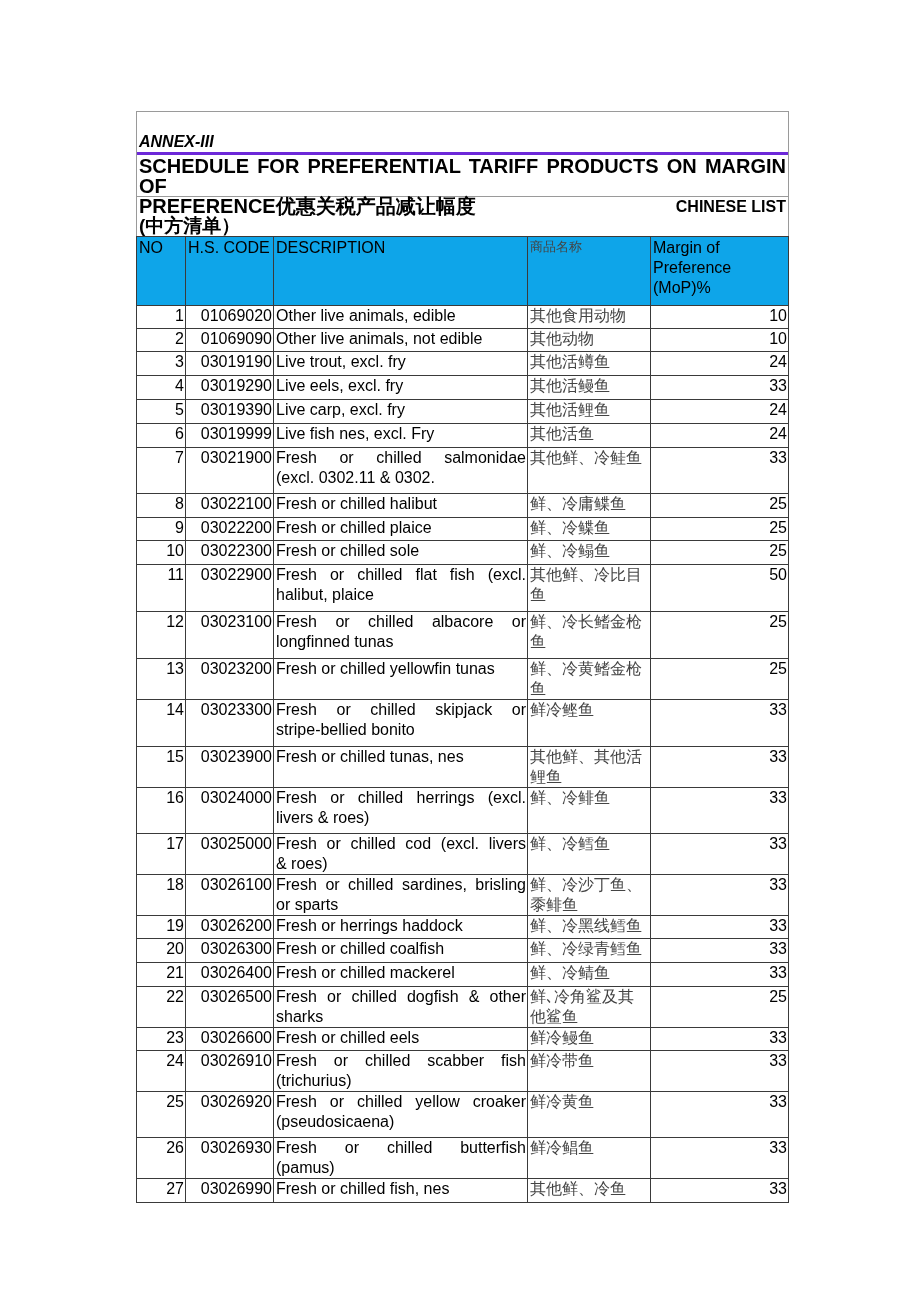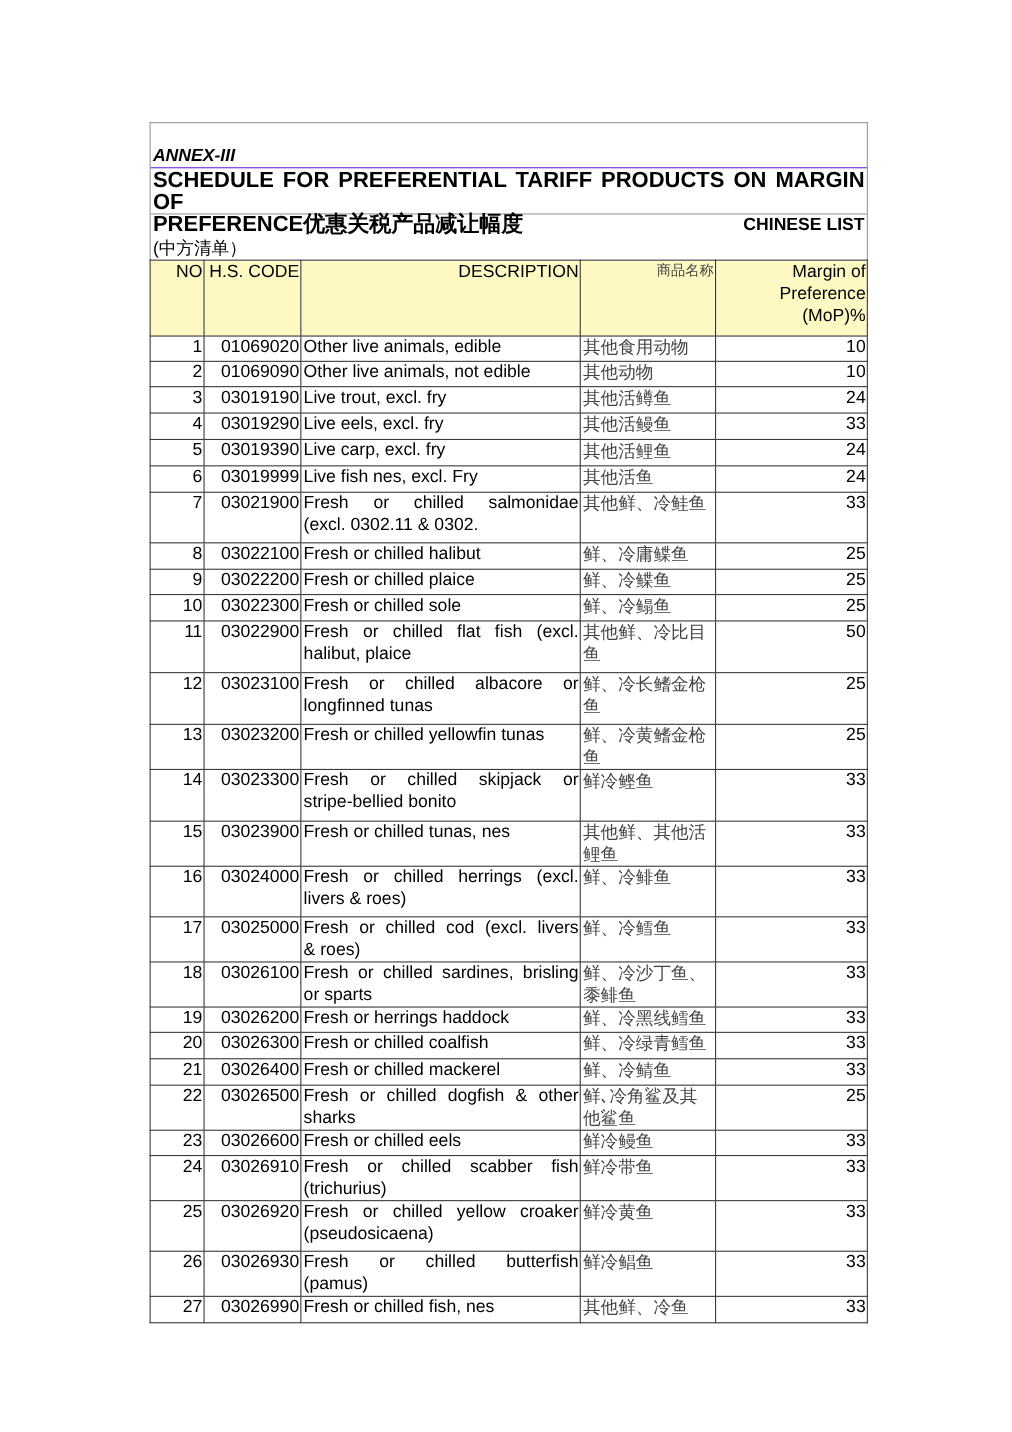--- a/index.html
+++ b/index.html
@@ -19,21 +19,21 @@
     left: 136px;
     top: 111px;
     width: 651px;
     border-left: 1px solid #9a9a9a;
     border-right: 1px solid #9a9a9a;
     border-top: 1px solid #9a9a9a;
   }
   .annex {
     height: 40px;
     position: relative;
-    border-bottom: 1px solid #6d28d9;
+    border-bottom: 3px solid #6d28d9;
     text-align: right;
   }
   .annex span {
     position: absolute;
     left: 2px;
     bottom: 1px;
     font-weight: bold;
     font-style: italic;
     font-size: 16px;
   }
@@ -61,43 +61,43 @@
     position: absolute;
     right: 2px;
     top: 1px;
     font-weight: bold;
     font-size: 16px;
   }
   .cnlist .left {
     position: absolute;
     left: 2px;
     bottom: 0px;
-    font-weight: normal;
-    font-size: 16px;
+    font-weight: bold;
+    font-size: 19px;
   }
   table.sched {
     position: absolute;
     left: 136px;
     top: 236px;
     border-collapse: collapse;
     table-layout: fixed;
     width: 652px;
   }
   table.sched td, table.sched th {
     border: 1px solid #3a3a3a;
     padding: 0 1px 0 2px;
     vertical-align: top;
     font-size: 16px;
     line-height: 20px;
     overflow: hidden;
   }
   table.sched th {
-    background: #fef9c3;
+    background: #0ea5e9;
     font-weight: normal;
-    text-align: right;
+    text-align: left;
     height: 67px;
     padding-top: 1px;
   }
   table.sched th.cn {
     font-family: "DejaVu Serif", "Liberation Serif", serif;
     font-size: 13px;
     color: #444;
     line-height: 18px;
   }
   td.no { text-align: right; padding-right: 2px; }

